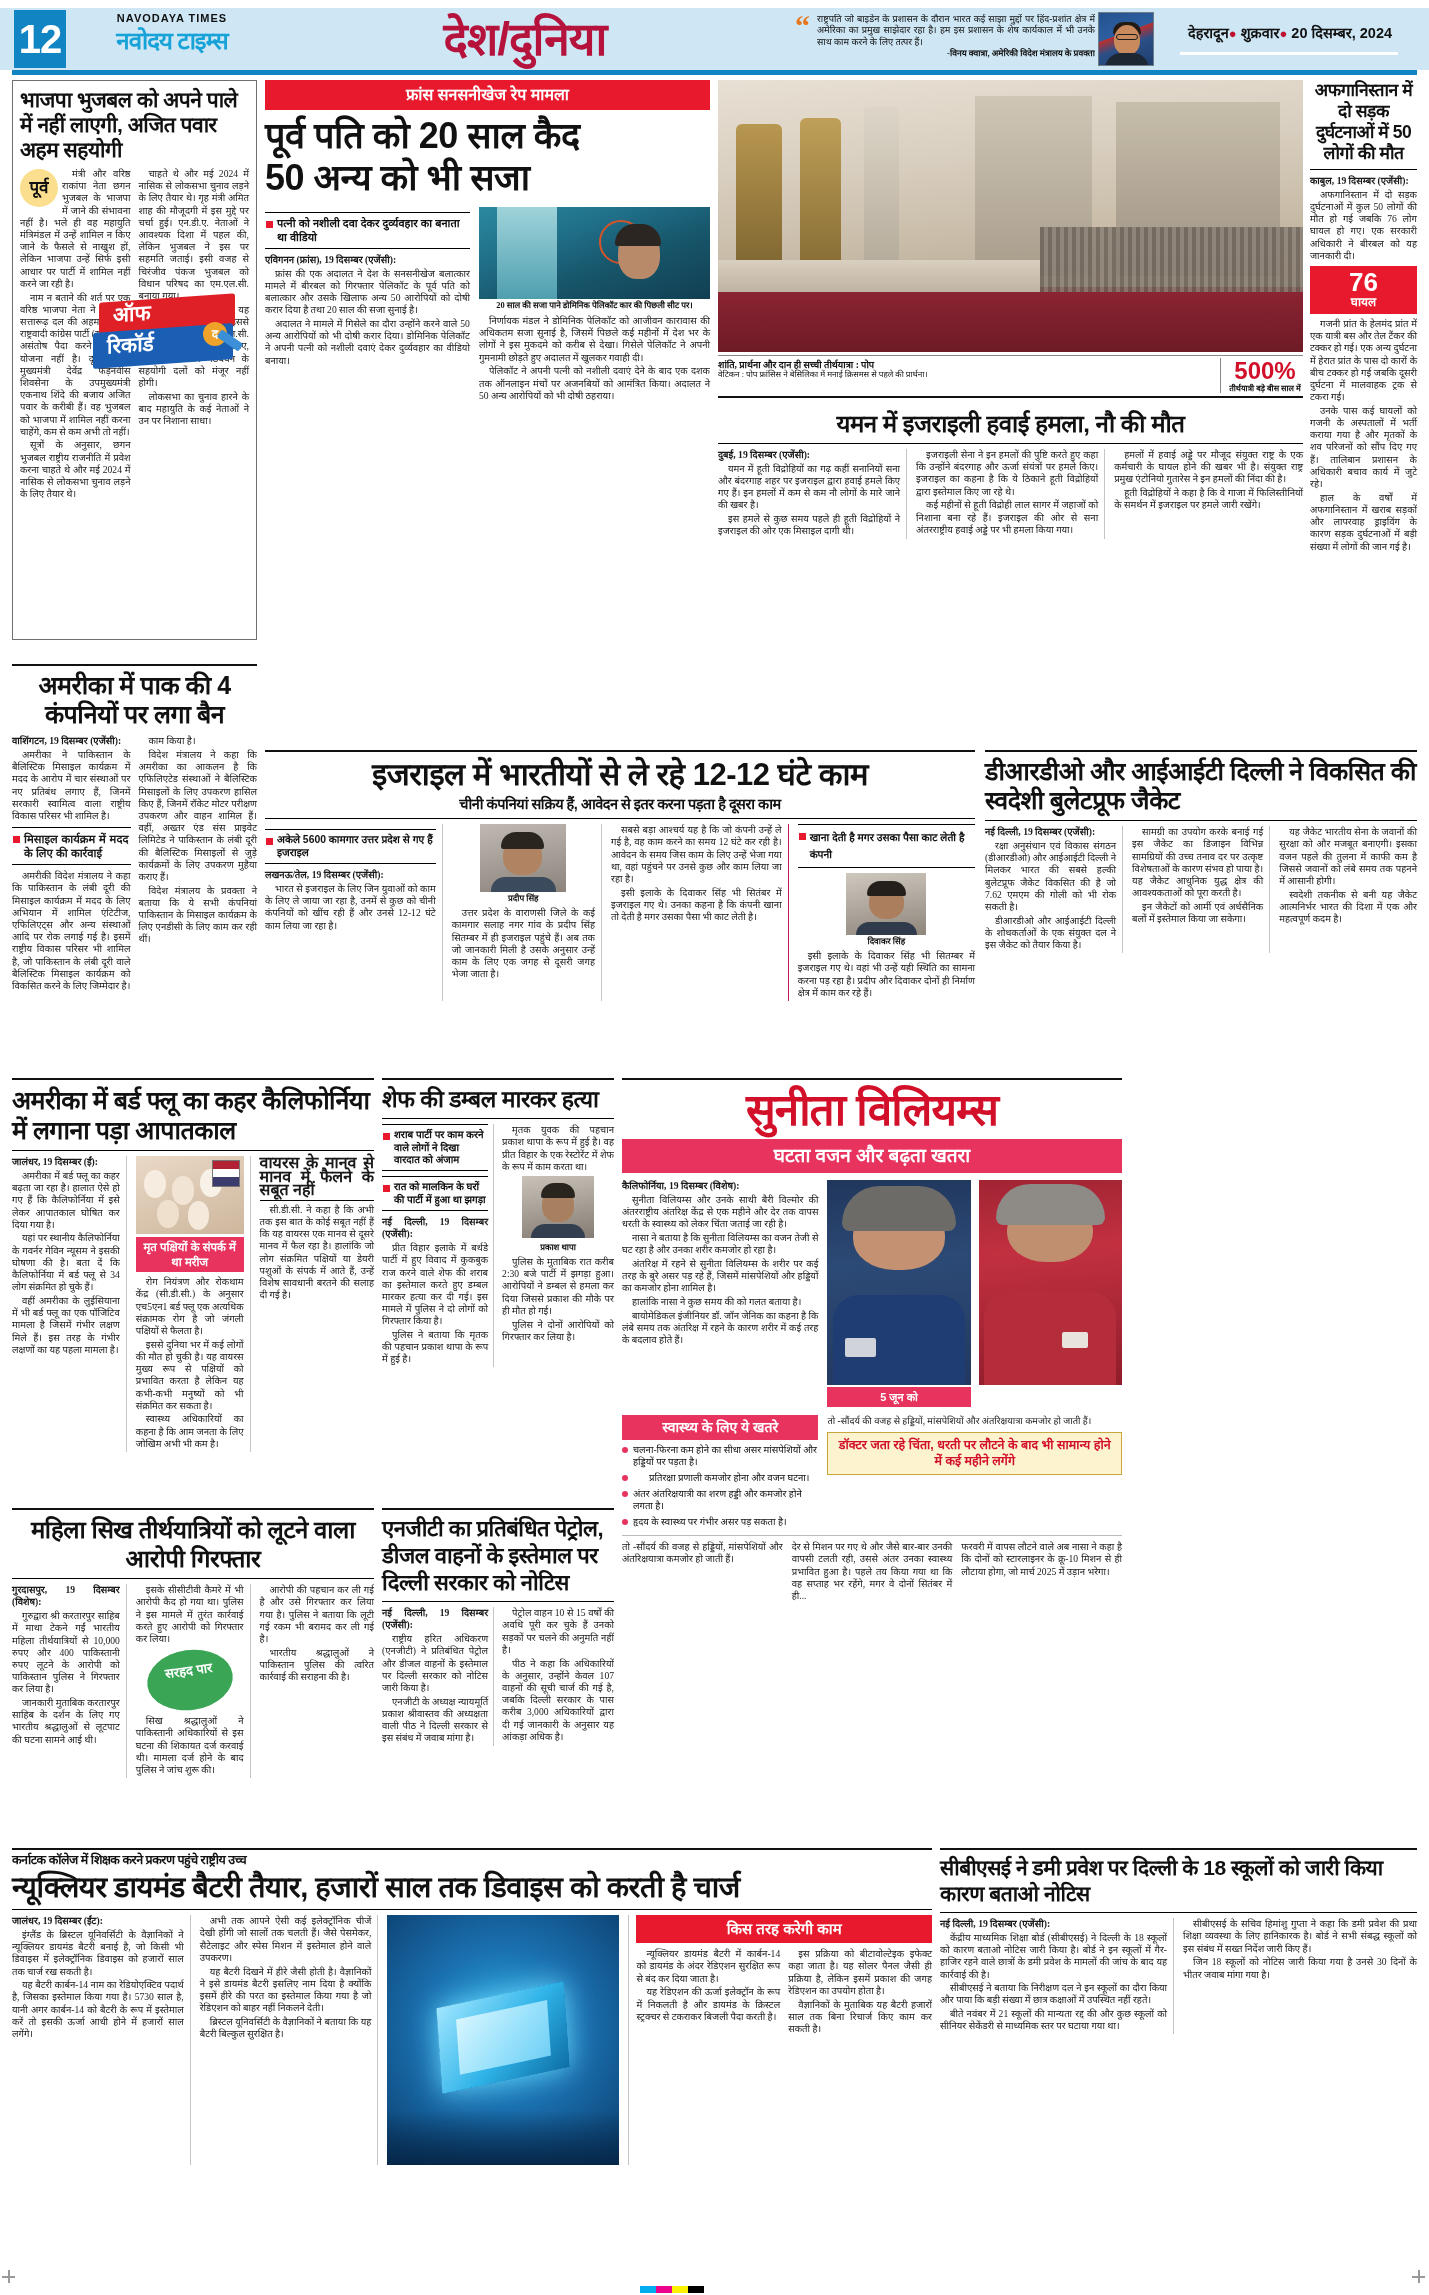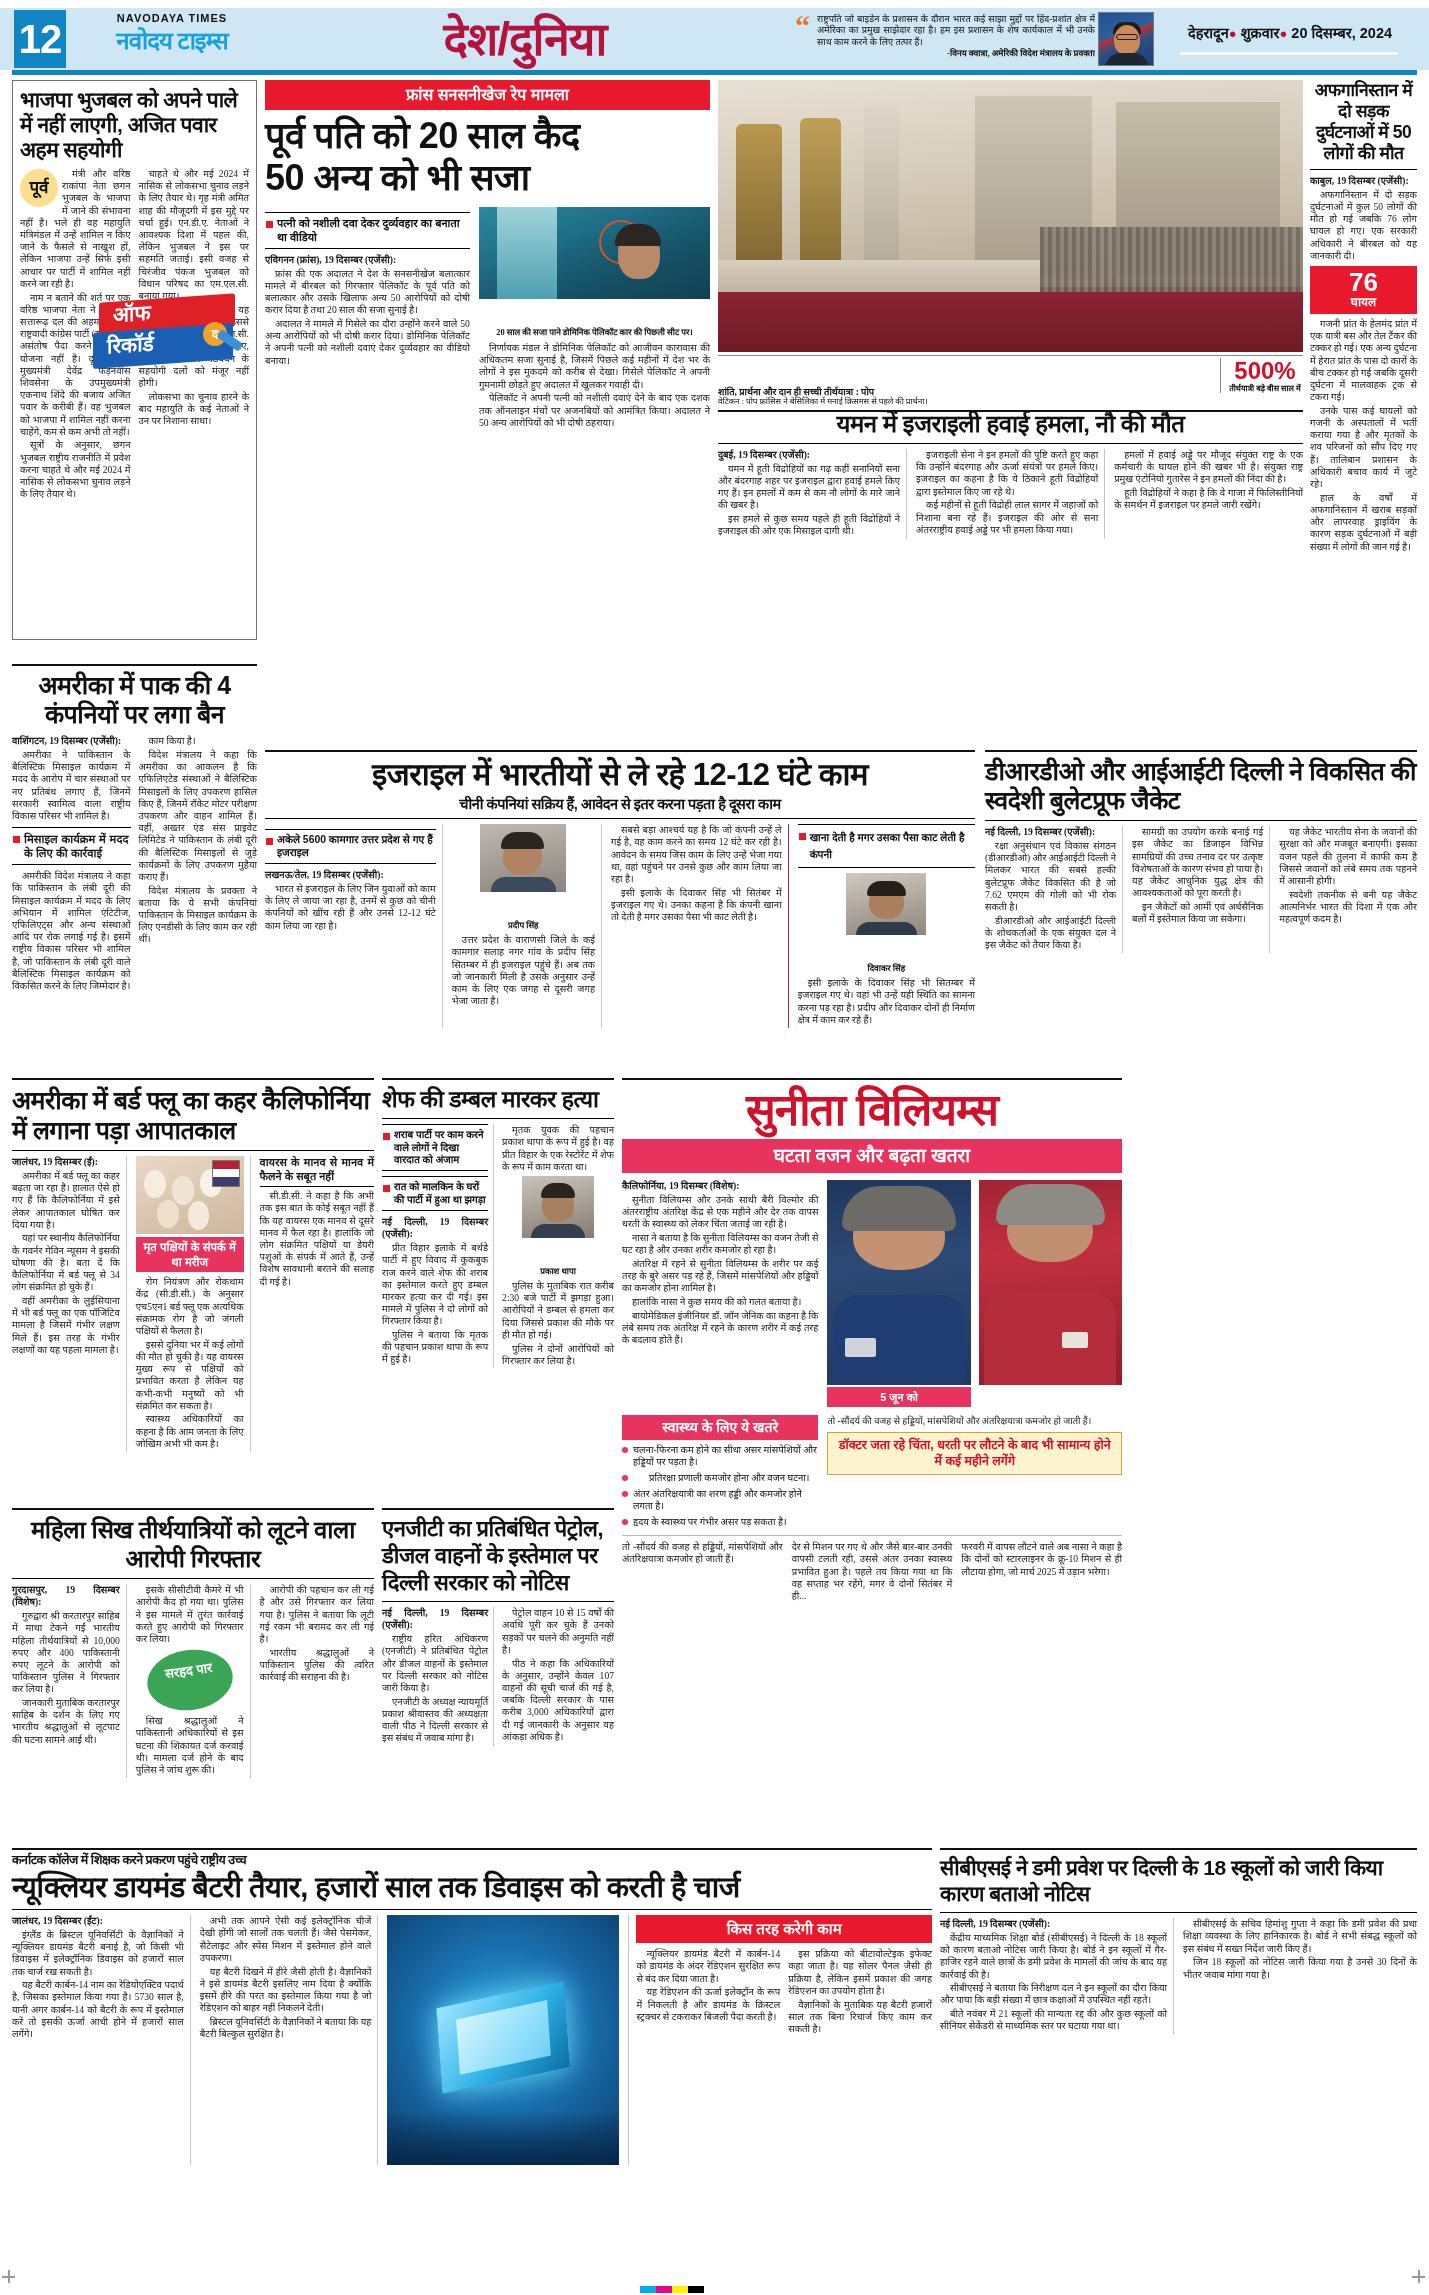--- a/index.html
+++ b/index.html
@@ -69,21 +69,21 @@
   .kicker-red {
     background:#e8192c; color:#fff; font-family:"Liberation Sans",sans-serif;
     font-weight:700; font-size:16px; text-align:center; padding:3px 0 5px;
   }
   .dateline { font-weight:700; }
   .hairline { height:1px; background:#000; }
   .sep-thick { height:2.2px; background:#111; }
 
   
   .photo { position:relative; overflow:hidden; background:#ccc; }
-  .cap { font-size:8.4px; line-height:10px; font-weight:700; text-align:center; padding-top:2px;margin-top:27px; }
+  .cap { font-size:8.4px; line-height:10px; font-weight:700; text-align:center; padding-top:2px; }
 
   
   .blk { position:absolute; }
 
   
   #blkA { left:12px; top:80px; width:245px; height:560px; }
   #blkA .inner { border:1.8px solid #6f6f6f; height:100%; padding:6px 7px; position:relative; }
   #blkA .head { font-size:21px; line-height:25px; }
   #blkA .cols { display:flex; gap:8px; margin-top:6px; }
   #blkA .c { width:50%; }
@@ -431,21 +431,21 @@
           <div style="position:absolute;right:3%;top:5%;width:26%;height:34%;background:linear-gradient(180deg,#b22234 0 33%,#fff 33% 66%,#3c3b6e 66% 100%);border:1px solid #777;"></div>
         </div>
         <div class="pink-band" style="font-size:11.5px;margin-top:3px;padding:2px 2px 3px;">मृत पक्षियों के संपर्क में था मरीज</div>
         <div class="body-text" style="margin-top:4px;">
           <p>रोग नियंत्रण और रोकथाम केंद्र (सी.डी.सी.) के अनुसार एच5एन1 बर्ड फ्लू एक अत्यधिक संक्रामक रोग है जो जंगली पक्षियों से फैलता है।</p>
           <p>इससे दुनिया भर में कई लोगों की मौत हो चुकी है। यह वायरस मुख्य रूप से पक्षियों को प्रभावित करता है लेकिन यह कभी-कभी मनुष्यों को भी संक्रमित कर सकता है।</p>
           <p>स्वास्थ्य अधिकारियों का कहना है कि आम जनता के लिए जोखिम अभी भी कम है।</p>
         </div>
       </div>
       <div style="width:33.3%;" class="body-text">
-        <p style="text-indent:0;font-weight:700;font-family:'Liberation Sans',sans-serif;font-size:11px;line-height:13.5px;border-bottom:1px solid #000;padding-bottom:3px;margin-bottom:3px;">वायरस के मानव से मानव में फैलने के सबूत नहीं</p>
+        <p style="text-indent:0;font-weight:700;font-family:'Liberation Sans',sans-serif;font-size:16px;line-height:13.5px;border-bottom:1px solid #000;padding-bottom:3px;margin-bottom:3px;">वायरस के मानव से मानव में फैलने के सबूत नहीं</p>
         <p>सी.डी.सी. ने कहा है कि अभी तक इस बात के कोई सबूत नहीं हैं कि यह वायरस एक मानव से दूसरे मानव में फैल रहा है। हालांकि जो लोग संक्रमित पक्षियों या डेयरी पशुओं के संपर्क में आते हैं, उन्हें विशेष सावधानी बरतने की सलाह दी गई है।</p>
       </div>
     </div>
   </div>
 
   <div class="blk" id="blkG">
     <div class="sep-thick"></div>
     <div class="hl" style="font-size:23px;line-height:28px;margin-top:5px;">शेफ की डम्बल मारकर हत्या</div>
     <div class="hairline" style="margin:5px 0;"></div>
     <div style="display:flex;gap:8px;">

